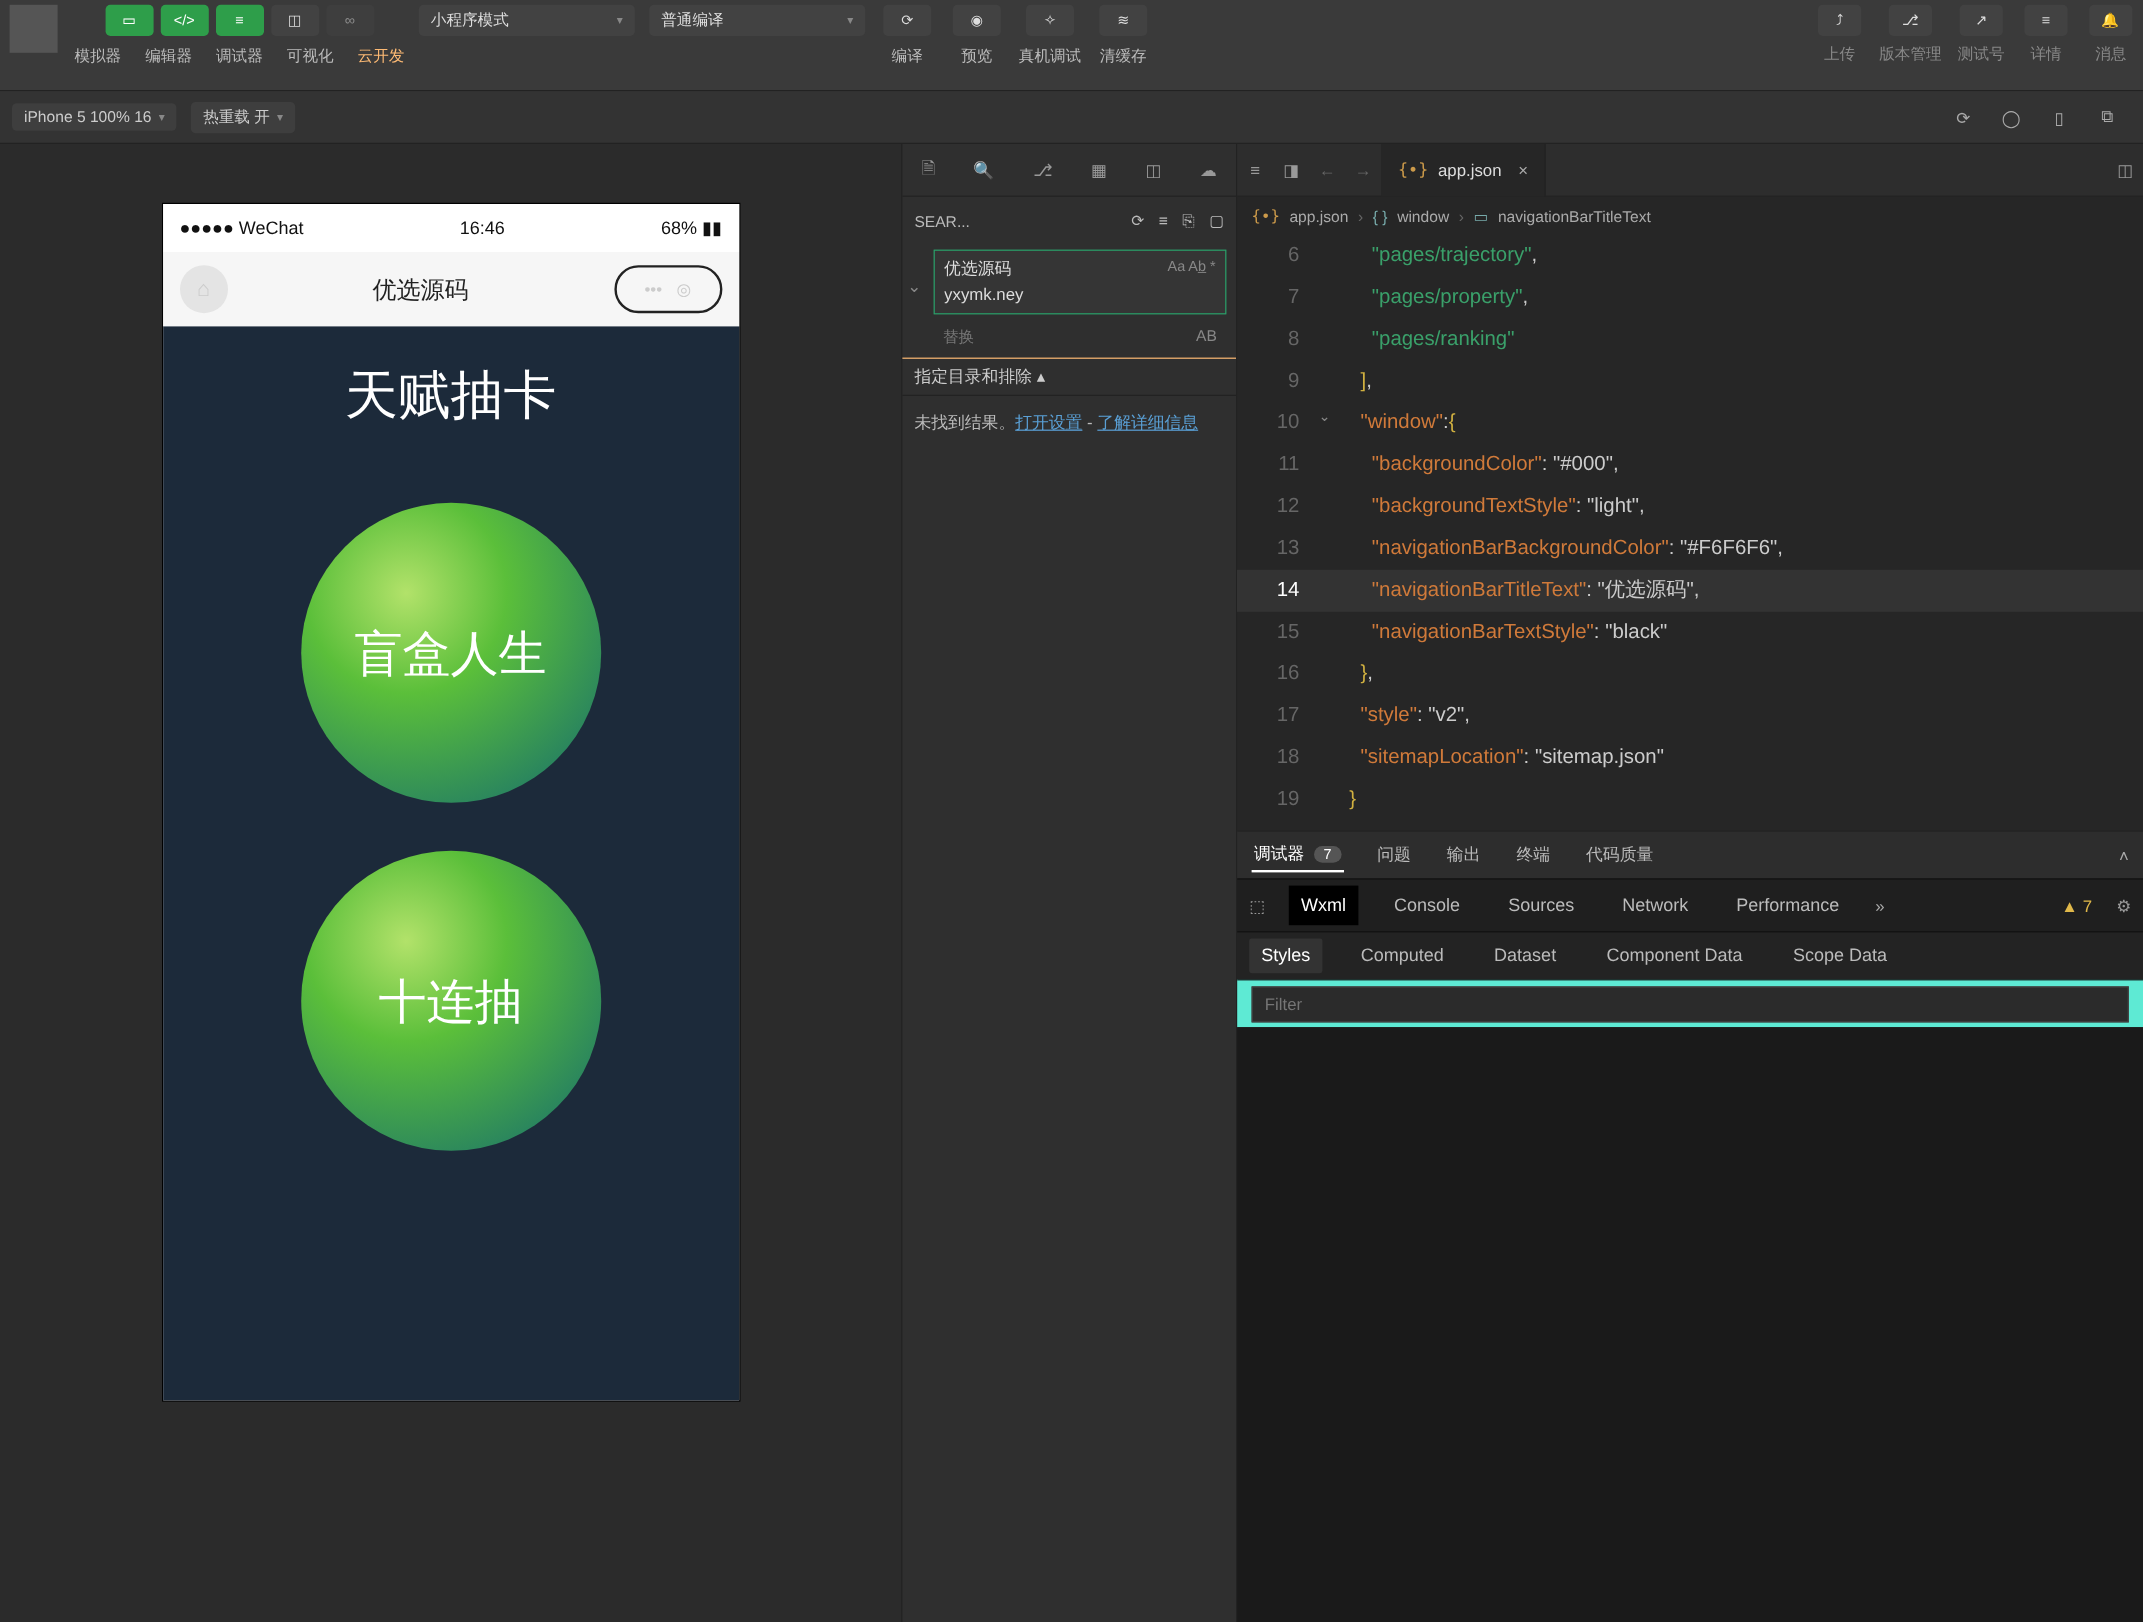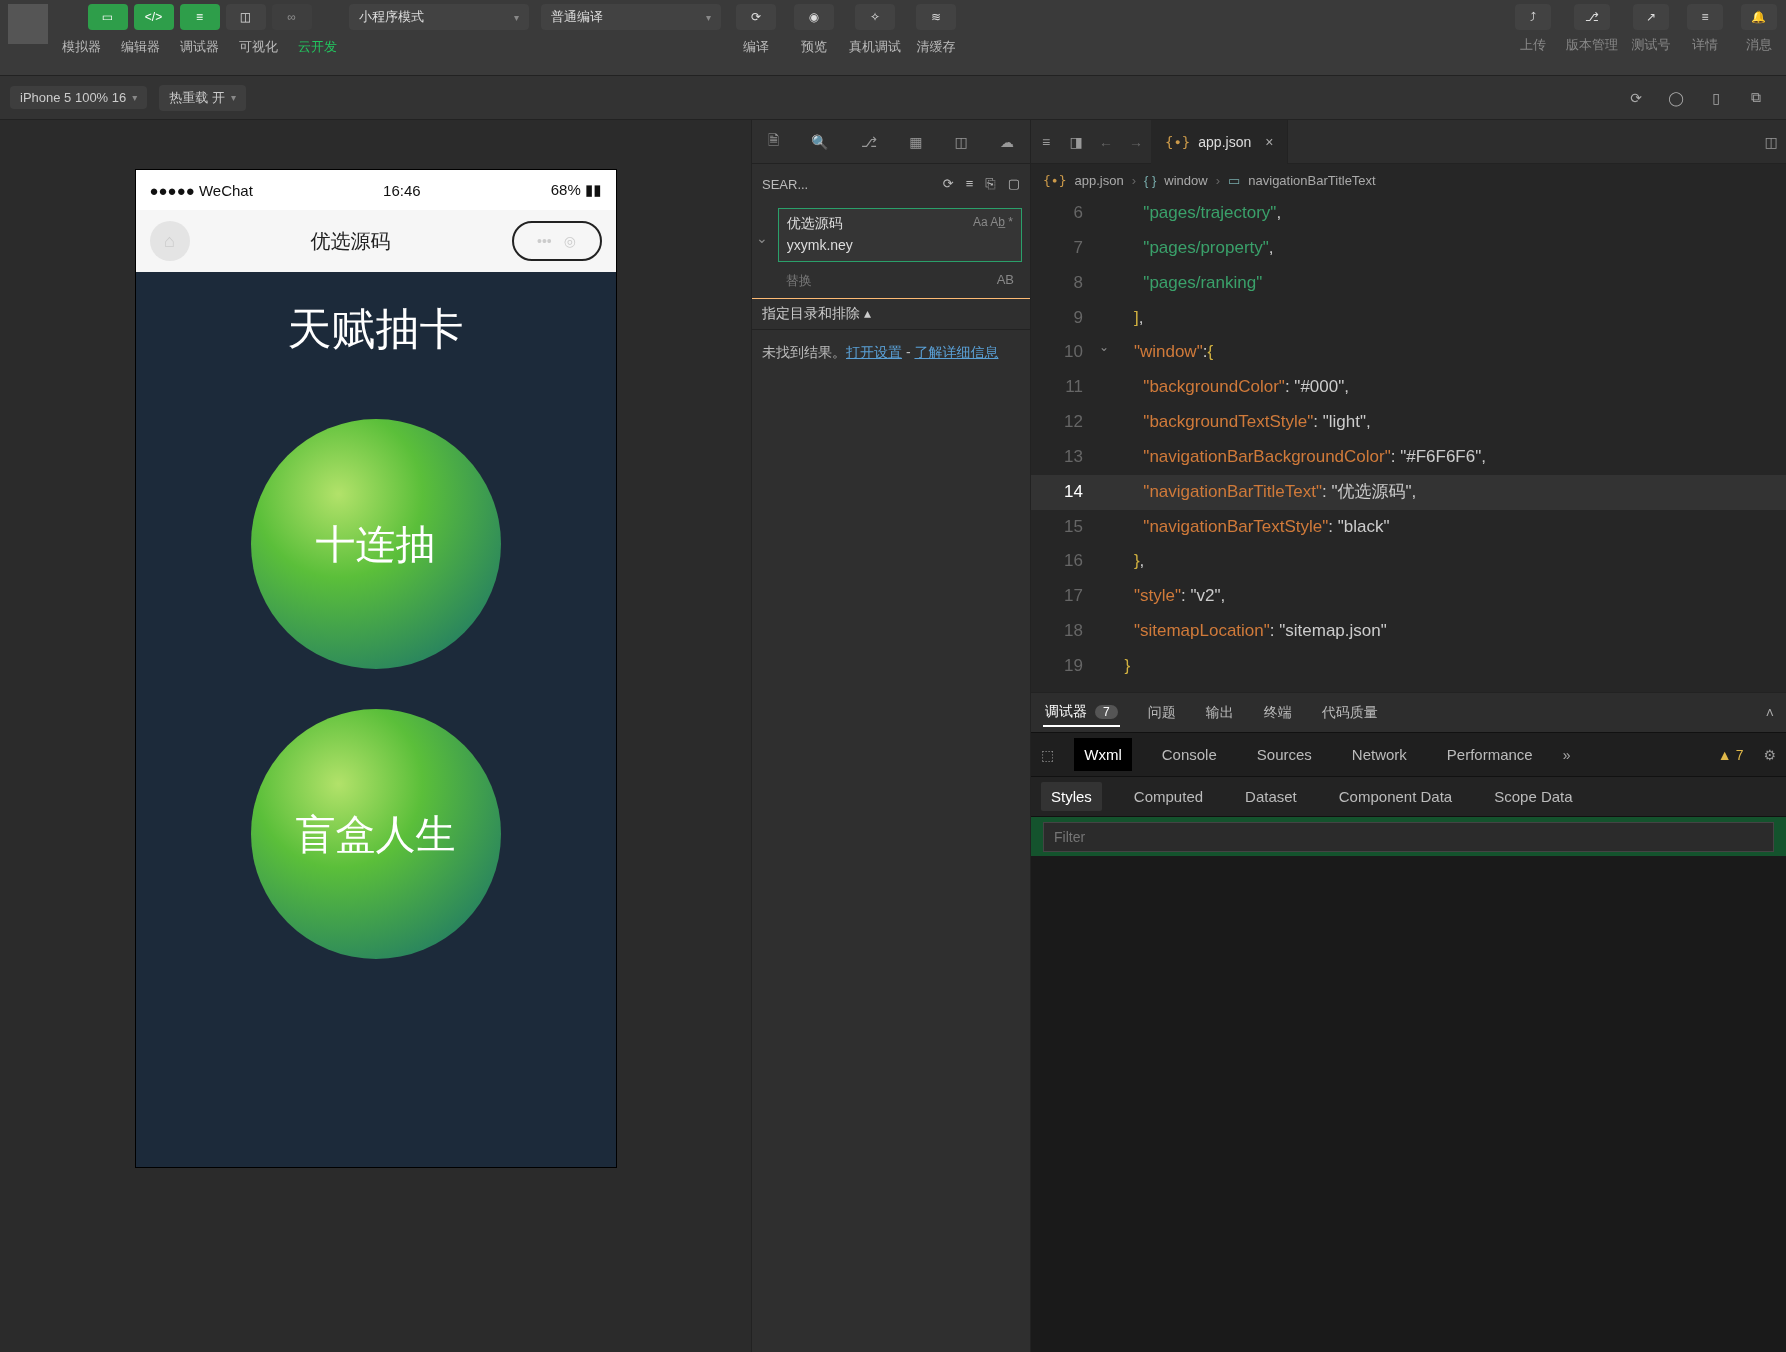--- a/index.html
+++ b/index.html
@@ -90,21 +90,21 @@
 .dt-tabs { height:44px; background:#1f1f1f; display:flex; align-items:center; padding:0 10px; gap:20px; border-top:1px solid #111;}
 .dt-tabs .t { color:#bbb; font-size:15px; padding:8px 10px; cursor:pointer;}
 .dt-tabs .t.active { background:#000; color:#fff; }
 .dt-tabs .flex { flex:1; }
 .dt-tabs .warn { color:#e0b84a; font-size:14px; display:flex; align-items:center; gap:4px;}
 .dt-tabs .gear { color:#999; }
 
 .sub-tabs { height:40px; background:#232323; display:flex; align-items:center; padding:0 10px; gap:22px; border-top:1px solid #111;}
 .sub-tabs .t { color:#bbb; font-size:15px; padding:6px 10px; cursor:pointer;}
 .sub-tabs .t.active { color:#fff; background:#333; border-radius:2px;}
-.filter { height:40px; background:#14532d; padding:0 12px; display:flex; align-items:center; border-top:1px solid #111;}
+.filter { height:40px; background:#5eead4; padding:0 12px; display:flex; align-items:center; border-top:1px solid #111;}
 .filter input { flex:1; background:#2b2b2b; border:1px solid #444; color:#aaa; padding:6px 10px; font-size:14px; outline:none;}
 .blank { flex:1; background:#1a1a1a; }
 </style>
 </head>
 <body>
 
 <div class="topbar">
   <div class="avatar"></div>
 
   <div class="tbgroup">
@@ -113,21 +113,21 @@
       <div class="tb-btn green">&lt;/&gt;</div>
       <div class="tb-btn green">≡</div>
       <div class="tb-btn dark">◫</div>
       <div class="tb-btn dark" style="opacity:.5">∞</div>
     </div>
     <div style="display:flex; gap:20px;">
       <span class="tb-lbl">模拟器</span>
       <span class="tb-lbl">编辑器</span>
       <span class="tb-lbl">调试器</span>
       <span class="tb-lbl">可视化</span>
-      <span class="tb-lbl" style="color:#22c55e">云开发</span>
+      <span class="tb-lbl" style="color:#fdba74">云开发</span>
     </div>
   </div>
 
   <div class="tb-sel">
     <span>小程序模式</span>
       <span class="caret">▾</span>
   </div>
   <div class="tb-sel">
     <span>普通编译</span>
       <span class="caret">▾</span>
@@ -203,24 +203,24 @@
         <div class="ph-home">⌂</div>
         <div class="ph-title">优选源码</div>
         <div class="ph-cap">
             <span>•••</span>
             <span>◎</span>
           </div>
       </div>
       <div class="ph-body">
         <div class="ph-h1">天赋抽卡</div>
         <div class="ball">
-            <span>十连抽</span>
+            <span>盲盒人生</span>
           </div>
         <div class="ball">
-            <span>盲盒人生</span>
+            <span>十连抽</span>
           </div>
       </div>
     </div>
   </div>
 
   <div class="searchcol">
     <div class="sc-iconrow">
       <span>🗎</span>
       <span style="color:#fff">🔍</span>
       <span>⎇</span>

